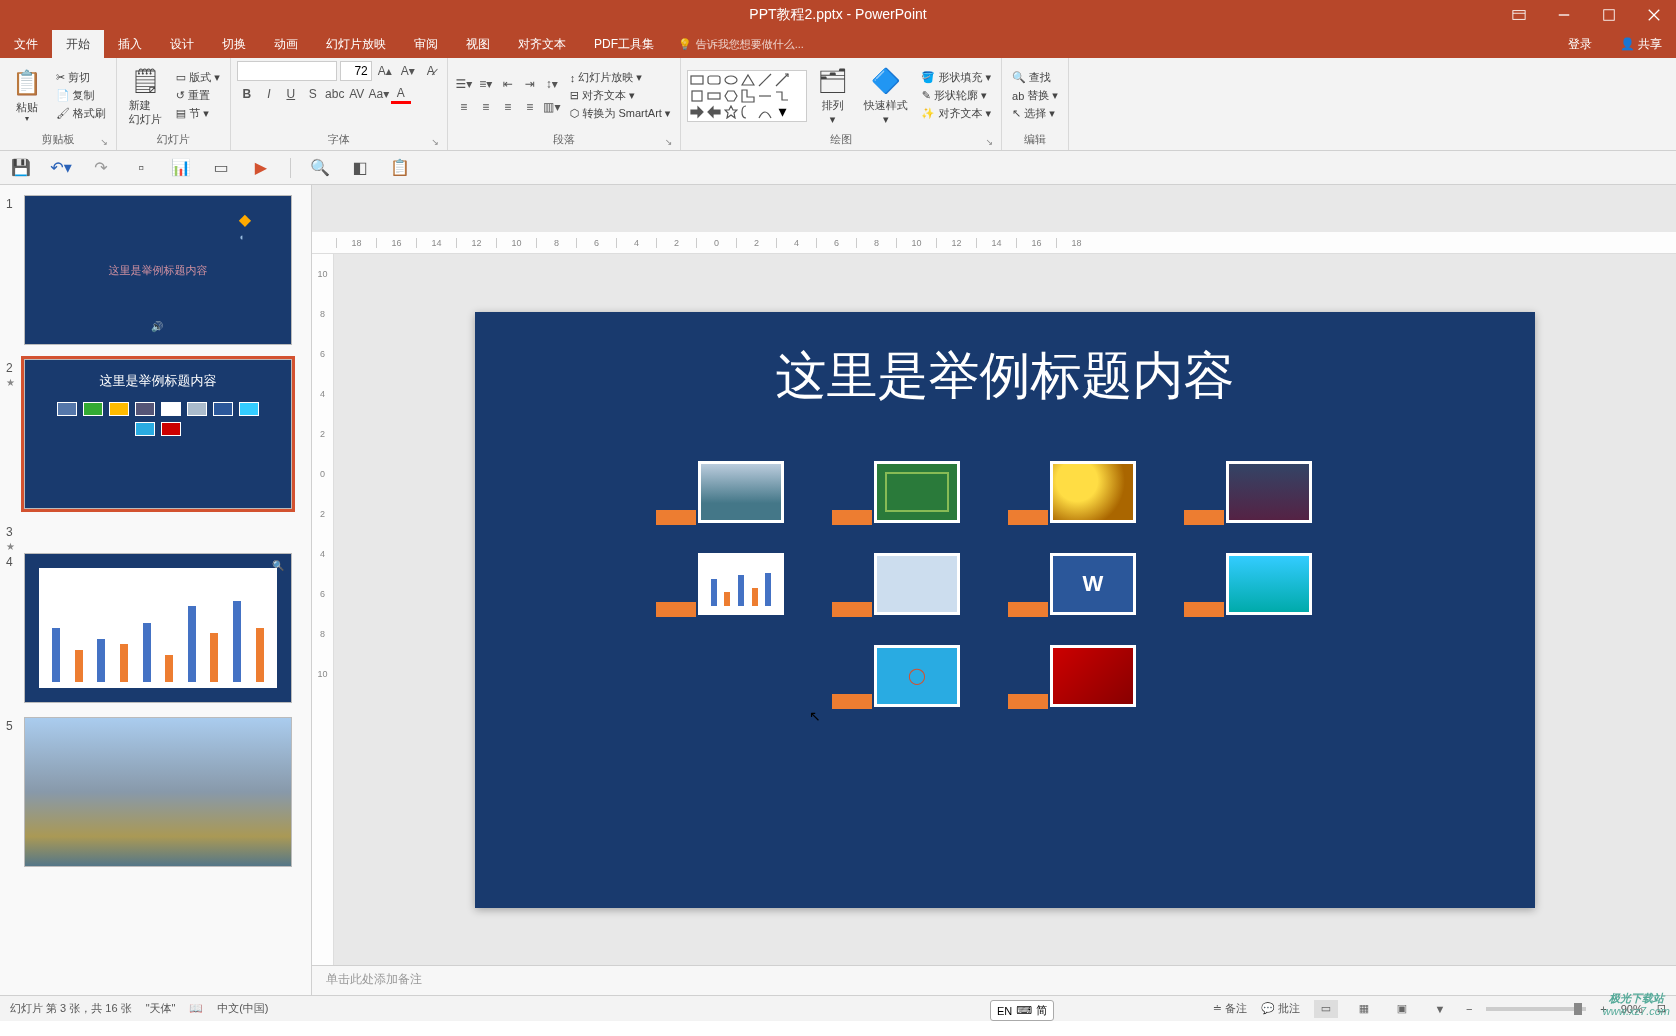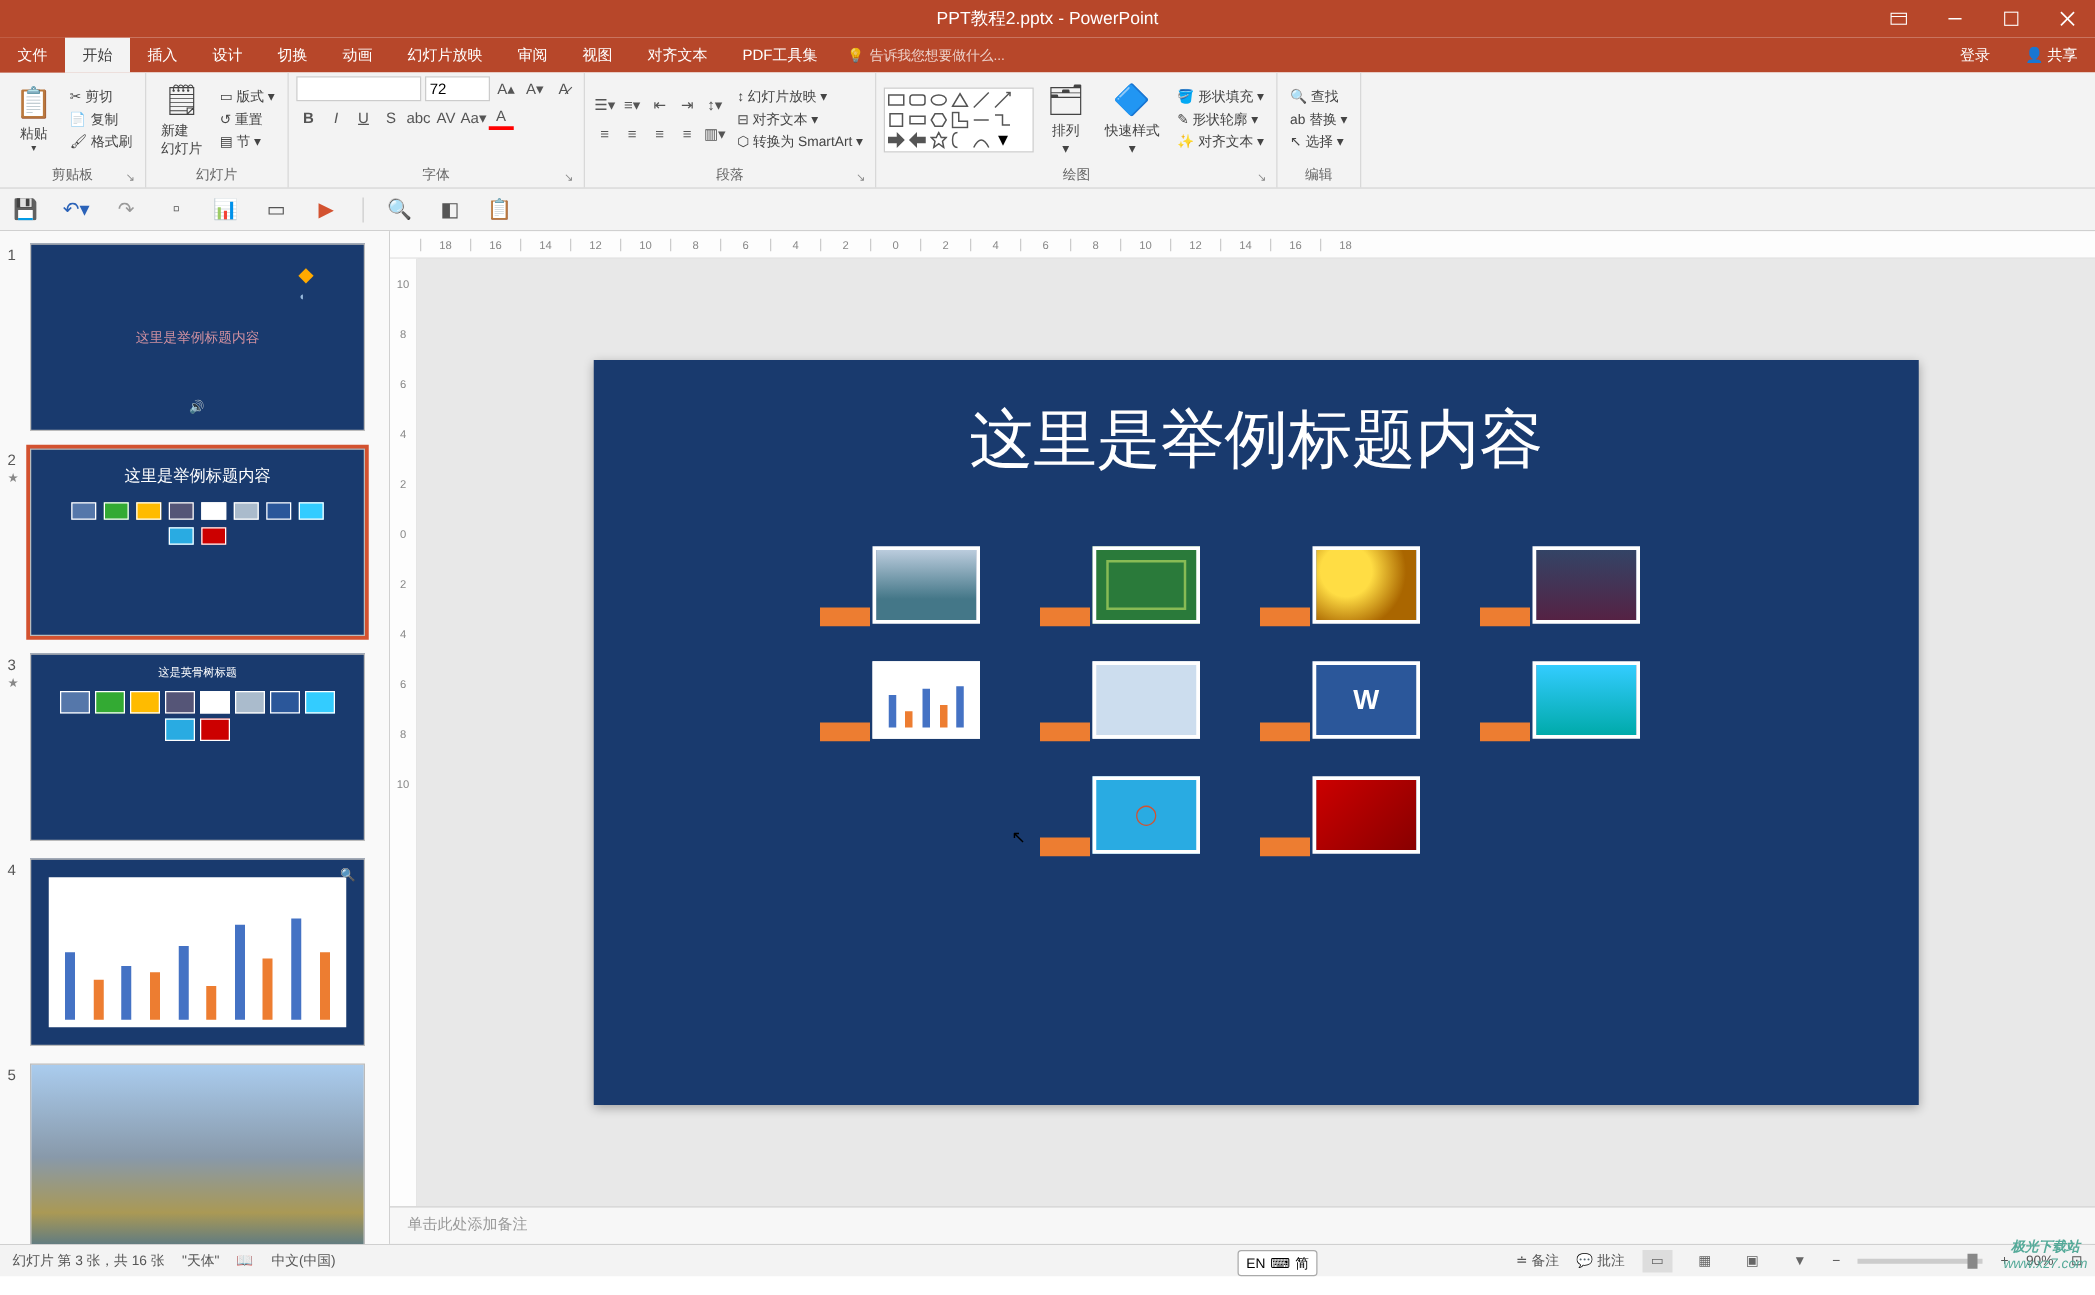--- a/index.html
+++ b/index.html
@@ -57,21 +57,21 @@
 .thumb.t2 .tt { color:white; font-size:13px; margin-bottom:12px; }
 .thumb.t2 .grid { display:flex; flex-wrap:wrap; gap:6px; justify-content:center; padding:0 24px; }
 .thumb.t2 .im { width:20px; height:14px; background:#57a; border:1px solid #fff; }
 .thumb.t3 { background:#193a6e; }
 .thumb.t4 { background:#193a6e; padding:14px; }
 .thumb.t4 .chart { background:white; width:100%; height:100%; display:flex; align-items:flex-end; justify-content:space-around; padding:6px; }
 .thumb.t4 .bar { width:8px; background:#4472C4; }
 .thumb.t4 .bar.o { background:#ED7D31; }
 .thumb.t5 { background:linear-gradient(180deg,#aaccee 0%,#8899aa 50%,#aa9955 80%,#557788 100%); }
 
-.editor { flex: 1; background: #e8e8e8; position: relative; display: flex; flex-direction: column; }
+.editor { flex: 1; background: #e8e8e8; position: relative; display: flex; flex-direction: column; margin-top: 47px; }
 .ruler-top { height: 22px; background: #fdfdfd; border-bottom: 1px solid #ddd; font-size: 9px; color: #888; display: flex; align-items: center; overflow: hidden; padding-left: 24px; }
 .ruler-seg { flex: none; width: 40px; text-align: center; border-left: 1px solid #ccc; }
 .canvas-area { flex: 1; display: flex; }
 .ruler-left { width: 22px; background: #fdfdfd; border-right: 1px solid #ddd; font-size: 9px; color: #888; display: flex; flex-direction: column; align-items: center; overflow: hidden; }
 .ruler-left .seg { height: 40px; display:flex; align-items:center; }
 .canvas { flex: 1; display: flex; align-items: center; justify-content: center; position: relative; }
 #cursor { position:absolute; left:475px; top:454px; font-size:14px; color:#000; z-index:10; }
 
 .slide { width: 1060px; height: 596px; background: #193a6e; box-shadow: 0 2px 8px rgba(0,0,0,0.3); display: flex; flex-direction: column; align-items: center; padding-top: 30px; position: relative; }
 .slide-title { color: white; font-size: 51px; font-family: "SimSun", serif; font-weight: 400; }
@@ -207,21 +207,21 @@
         <div class="ribbon-small-btn"><span>▤</span><span>节</span>▾</div>
       </div>
     </div>
     <div class="label">幻灯片</div>
   </div>
 
   <div class="group">
     <div class="controls" style="flex-direction:column; align-items:flex-start; gap:3px;">
       <div style="display:flex; gap:3px;">
         <input class="input-box" style="width: 100px;">
-        <input class="input-box" style="width: 52px;" value="72">
+        <input class="input-box" style="width: 32px; text-align: right;" value="72">
         <div class="fmt-btn">A▴</div>
         <div class="fmt-btn">A▾</div>
         <div class="fmt-btn">A̷</div>
       </div>
       <div style="display:flex; gap:2px;">
         <div class="fmt-btn">
             <b>B</b>
           </div>
         <div class="fmt-btn">
             <i>I</i>
@@ -435,35 +435,20 @@
             <div class="im" style="background:#2B579A;"></div>
             <div class="im" style="background:#3cf;"></div>
           <div class="im" style="background:#29ABE2;"></div>
             <div class="im" style="background:#c00;"></div>
         </div>
       </div>
     </div>
     <div class="thumb-wrap">
       <div class="thumb-num">3</div>
       <div class="thumb-star">★</div>
-      <div class="thumb t3">
-        <div style="text-align:center;color:white;font-size:9px;padding-top:8px;">这是英骨树标题</div>
-        <div style="display:flex;flex-wrap:wrap;gap:4px;justify-content:center;padding:8px 20px;">
-          <div style="width:24px;height:18px;background:#57a;border:1px solid #fff;"></div>
-            <div style="width:24px;height:18px;background:#3a3;border:1px solid #fff;"></div>
-            <div style="width:24px;height:18px;background:#fb0;border:1px solid #fff;"></div>
-            <div style="width:24px;height:18px;background:#557;border:1px solid #fff;"></div>
-          <div style="width:24px;height:18px;background:#fff;border:1px solid #fff;"></div>
-            <div style="width:24px;height:18px;background:#abc;border:1px solid #fff;"></div>
-            <div style="width:24px;height:18px;background:#2B579A;border:1px solid #fff;"></div>
-            <div style="width:24px;height:18px;background:#3cf;border:1px solid #fff;"></div>
-          <div style="width:24px;height:18px;background:#29ABE2;border:1px solid #fff;"></div>
-            <div style="width:24px;height:18px;background:#c00;border:1px solid #fff;"></div>
-        </div>
-      </div>
     </div>
     <div class="thumb-wrap">
       <div class="thumb-num">4</div>
       <div class="thumb t4">
         <div style="position:absolute;right:6px;top:6px;color:#888;font-size:10px;">🔍</div>
         <div class="chart">
           <div class="bar" style="height:50%;"></div>
             <div class="bar o" style="height:30%;"></div>
           <div class="bar" style="height:40%;"></div>
             <div class="bar o" style="height:35%;"></div>

